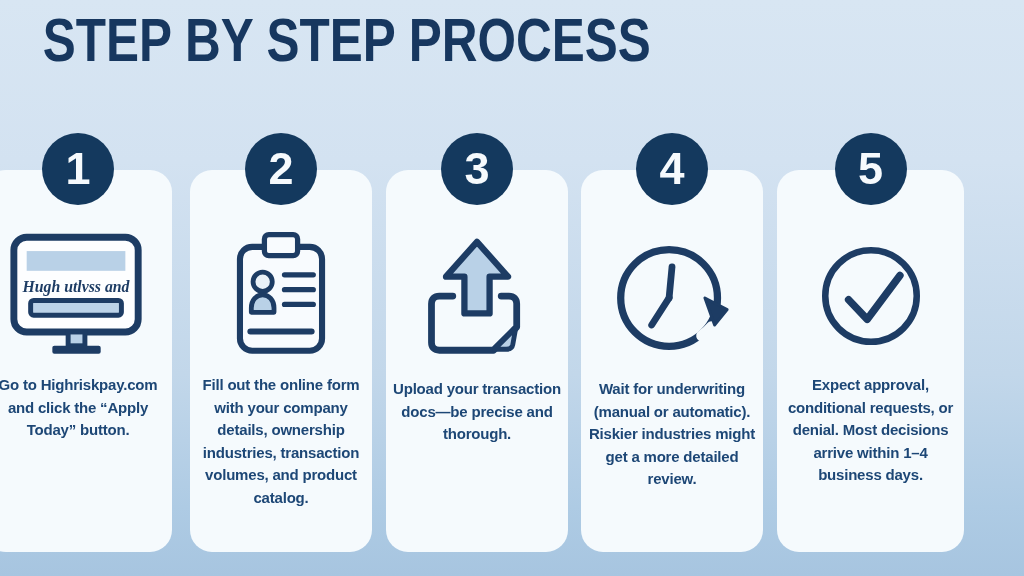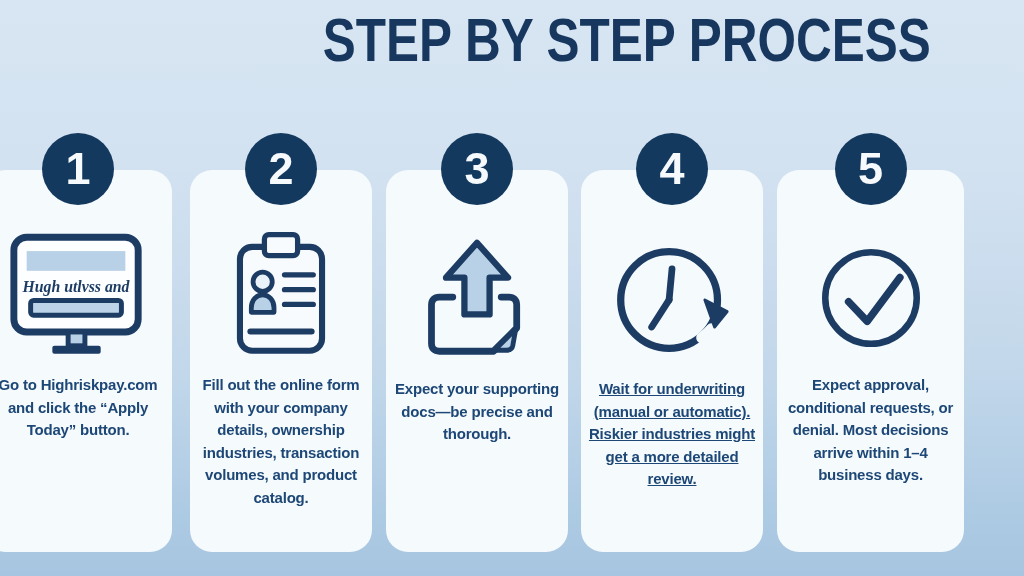--- a/index.html
+++ b/index.html
@@ -2,40 +2,40 @@
 <html><head>
 <meta charset="utf-8">
 <style>
   html,body{margin:0;padding:0;}
   #canvas{
     position:relative;width:1024px;height:576px;overflow:hidden;
     background:linear-gradient(180deg,#d8e6f3 0%,#d3e2f1 28%,#c2d7ea 65%,#aecbe4 88%,#a7c5e0 100%);
     font-family:"Liberation Sans",sans-serif;
   }
   .title{
-    position:absolute;top:8px;left:0;width:965px;text-align:right;
+    position:absolute;top:8px;left:9px;width:965px;text-align:left;
     color:#17375f;font-weight:bold;font-size:55px;white-space:nowrap;
   }
   .title span{display:inline-block;transform:scale(0.9,1.12);letter-spacing:0px;}
   .card{
     position:absolute;top:170px;height:382px;background:#f5fafd;border-radius:22px;
     box-sizing:border-box;display:flex;flex-direction:column;align-items:center;
   }
   .card.c1{left:-16px;width:188px;}
   .card.c2{left:190px;width:182px;}
   .card.c3{left:386px;width:182px;}
   .card.c4{left:581px;width:182px;}
   .card.c5{left:777px;width:187px;}
   .badge{
     position:absolute;top:-37px;left:50%;margin-left:-36px;width:72px;height:72px;
     border-radius:50%;background:#14395e;color:#f6fafd;display:flex;align-items:center;
     justify-content:center;font-size:45px;font-weight:bold;
   }
   .iconbox{
-    margin-top:62px;height:124px;display:flex;align-items:center;justify-content:center;
+    margin-top:62px;height:124px;display:flex;align-items:flex-start;justify-content:center;
   }
   .caption{
     margin-top:18px;padding:0 4px;text-align:center;color:#1d4776;font-weight:bold;
     font-size:15px;line-height:1.5;letter-spacing:-0.2px;
   }
   svg{display:block;}
   .monitor-label{font-family:"Liberation Serif",serif;font-style:italic;font-weight:bold;}
 </style>
 </head>
 <body>
@@ -86,37 +86,37 @@
     <div class="iconbox" style="margin-top:66px;">
       <svg width="122" height="122" viewBox="0 0 122 126">
         <path d="M36,62 H22 c-5,0 -8,3 -8,8 v40 c0,5 3,8 8,8 h56 l24,-24 v-24 c0,-5 -3,-8 -8,-8 H86" fill="none" stroke="#1d3c64" stroke-width="7" stroke-linejoin="round" stroke-linecap="round"></path>
         <path d="M79,117 L101,95 L98,112 Q97,117 91,117 Z" fill="#b9d1e7" stroke="#1d3c64" stroke-width="5" stroke-linejoin="round"></path>
         <path d="M61,6 L93,42 L74,42 L74,80 L48,80 L48,42 L29,42 Z" fill="#b9d1e7" stroke="#1d3c64" stroke-width="6.5" stroke-linejoin="round"></path>
       </svg>
     </div>
     <div class="badge">
       <span>3</span>
     </div>
-    <div class="caption">Expect your supporting docs—be precise and thorough.</div>
+    <div class="caption">Upload your transaction docs—be precise and thorough.</div>
   </div>
 
   <div class="card c4">
     <div class="iconbox" style="margin-top:66px;">
       <svg width="126" height="120" viewBox="0 0 130 124">
         <circle cx="62" cy="64" r="50" fill="none" stroke="#1d3c64" stroke-width="7.5"></circle>
         <path d="M96,103 a50,50 0 0 0 10,-9" fill="none" stroke="#f5fafd" stroke-width="12" stroke-linecap="round"></path>
         <path d="M109,92 L99,64 L122,76 Z" fill="#1d3c64" stroke="#1d3c64" stroke-width="3" stroke-linejoin="round"></path>
         <line x1="62" y1="64" x2="65" y2="32" stroke="#1d3c64" stroke-width="7" stroke-linecap="round"></line>
         <line x1="62" y1="64" x2="44" y2="92" stroke="#1d3c64" stroke-width="7" stroke-linecap="round"></line>
       </svg>
     </div>
     <div class="badge">
       <span>4</span>
     </div>
-    <div class="caption" style="padding:0 2px;text-decoration:underline;">Wait for underwriting (manual or automatic). Riskier industries might get a more detailed review.</div>
+    <div class="caption" style="padding:0 2px;">Wait for underwriting (manual or automatic). Riskier industries might get a more detailed review.</div>
   </div>
 
   <div class="card c5">
     <div class="iconbox" style="margin-top:70px;height:116px;">
       <svg width="112" height="112" viewBox="0 0 120 120">
         <circle cx="60" cy="60" r="49" fill="none" stroke="#1d3c64" stroke-width="7"></circle>
         <path d="M36,64 L56,85 L91,38" fill="none" stroke="#1d3c64" stroke-width="8" stroke-linecap="round" stroke-linejoin="round"></path>
       </svg>
     </div>
     <div class="badge">

